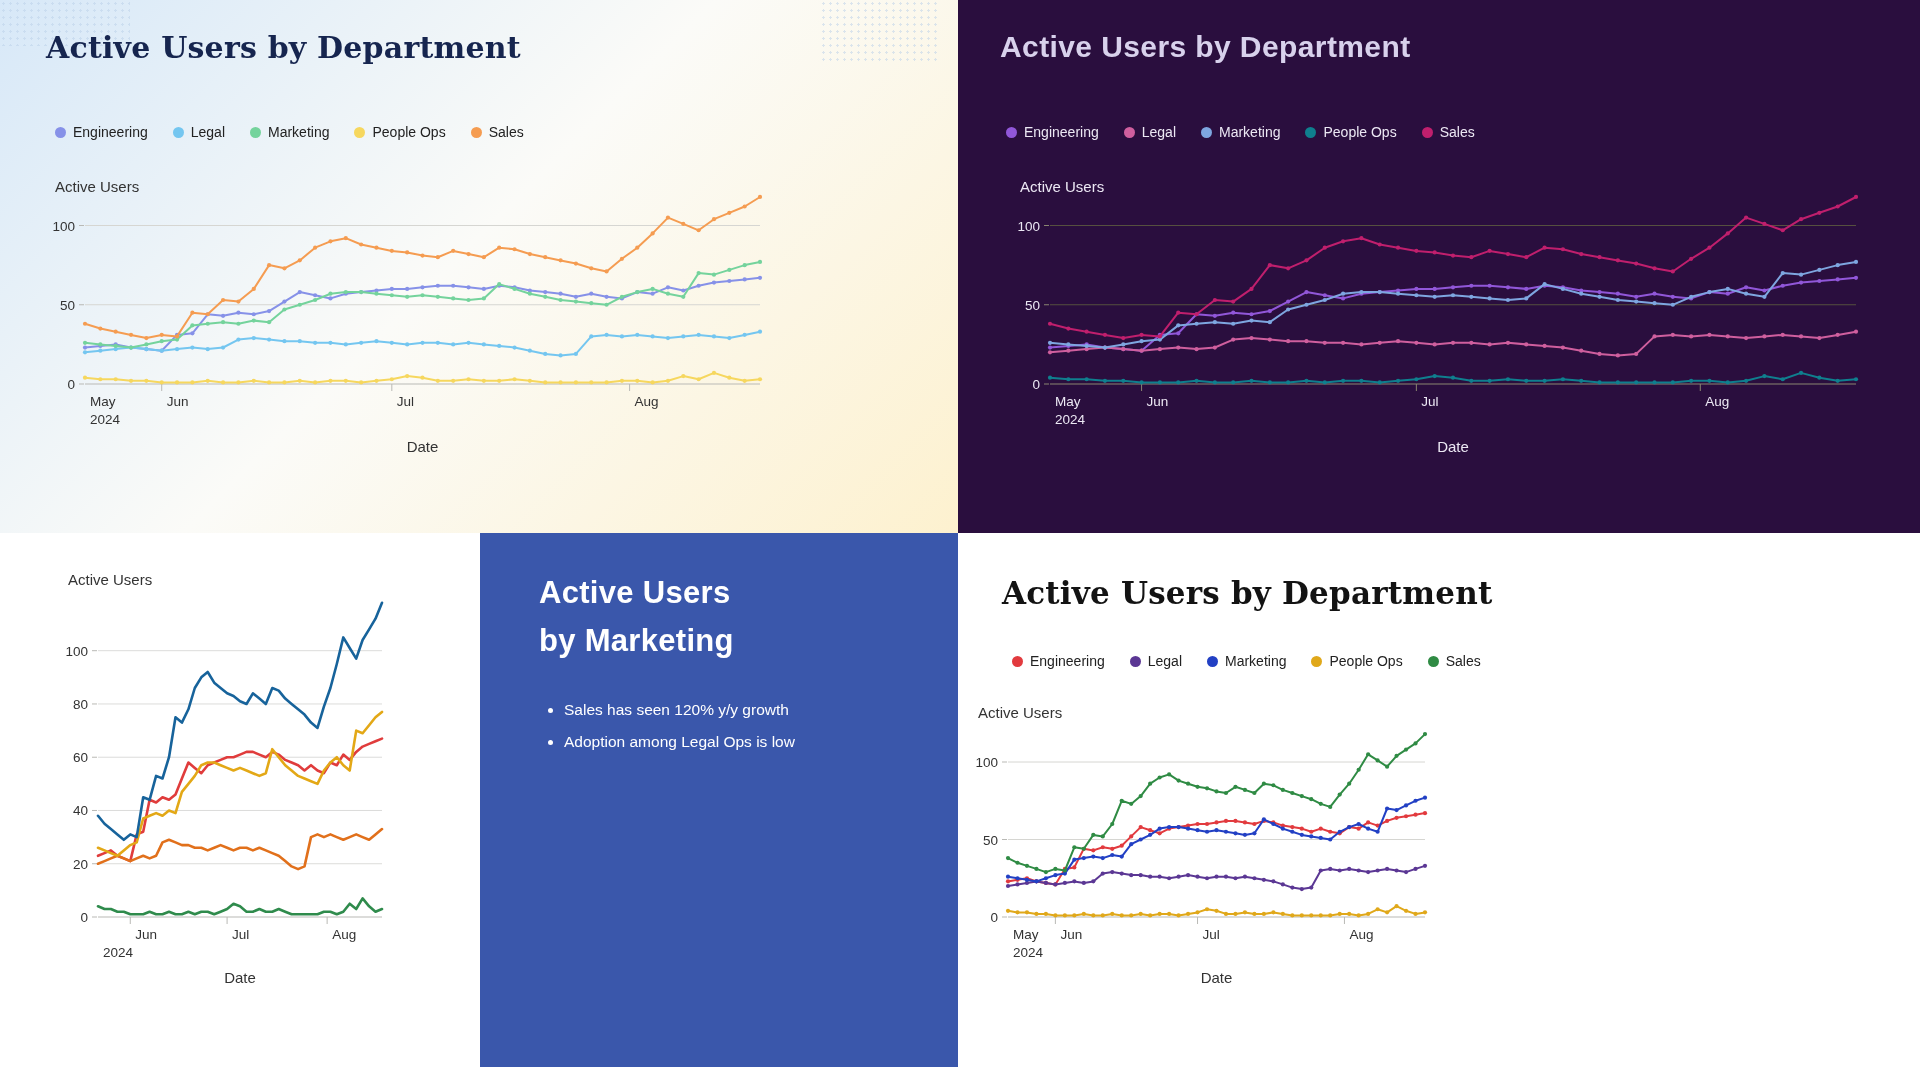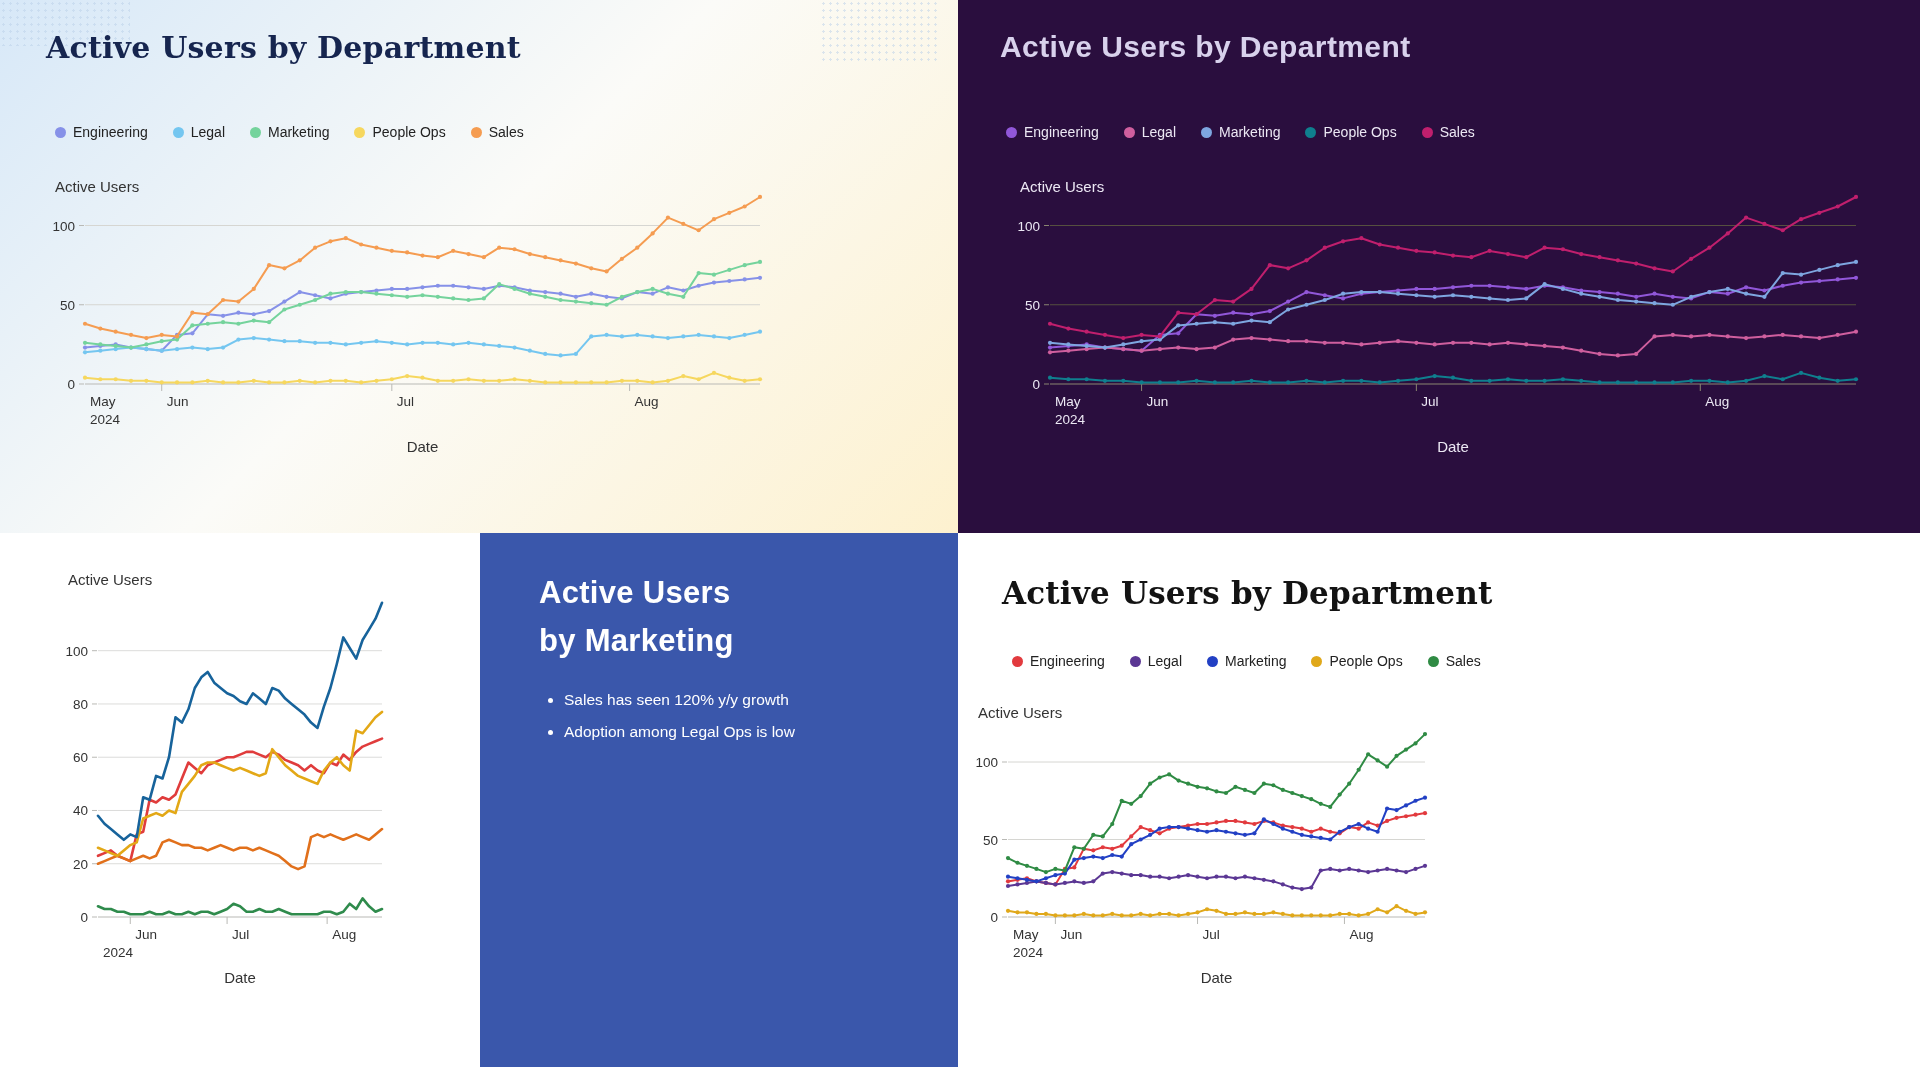--- a/index.html
+++ b/index.html
@@ -26,21 +26,21 @@
   #panel-bottom-right .legend{left:54px;top:120px;}
   .legend-item{display:flex;align-items:center;gap:7px;cursor:pointer;}
   .legend-dot{width:11px;height:11px;border-radius:50%;flex:0 0 auto;}
 
   .chart-svg{position:absolute;left:0;top:0;}
 
   
   #panel-callout{color:#ffffff;}
   .callout-title{position:absolute;left:59px;top:36px;margin:0;
      font-size:31px;font-weight:700;line-height:1.55;letter-spacing:.3px;}
-  .callout-bullets{position:absolute;left:68px;top:158px;margin:0;
+  .callout-bullets{position:absolute;left:68px;top:168px;margin:0;
      padding-left:16px;font-size:15.5px;}
   .callout-bullets li{margin-bottom:14px;}
 
   .dots-decor{position:absolute;opacity:.5;
      background-image:radial-gradient(#b9cfe8 1px,transparent 1.2px);
      background-size:7px 7px;}
 </style>
 </head>
 <body>
 

